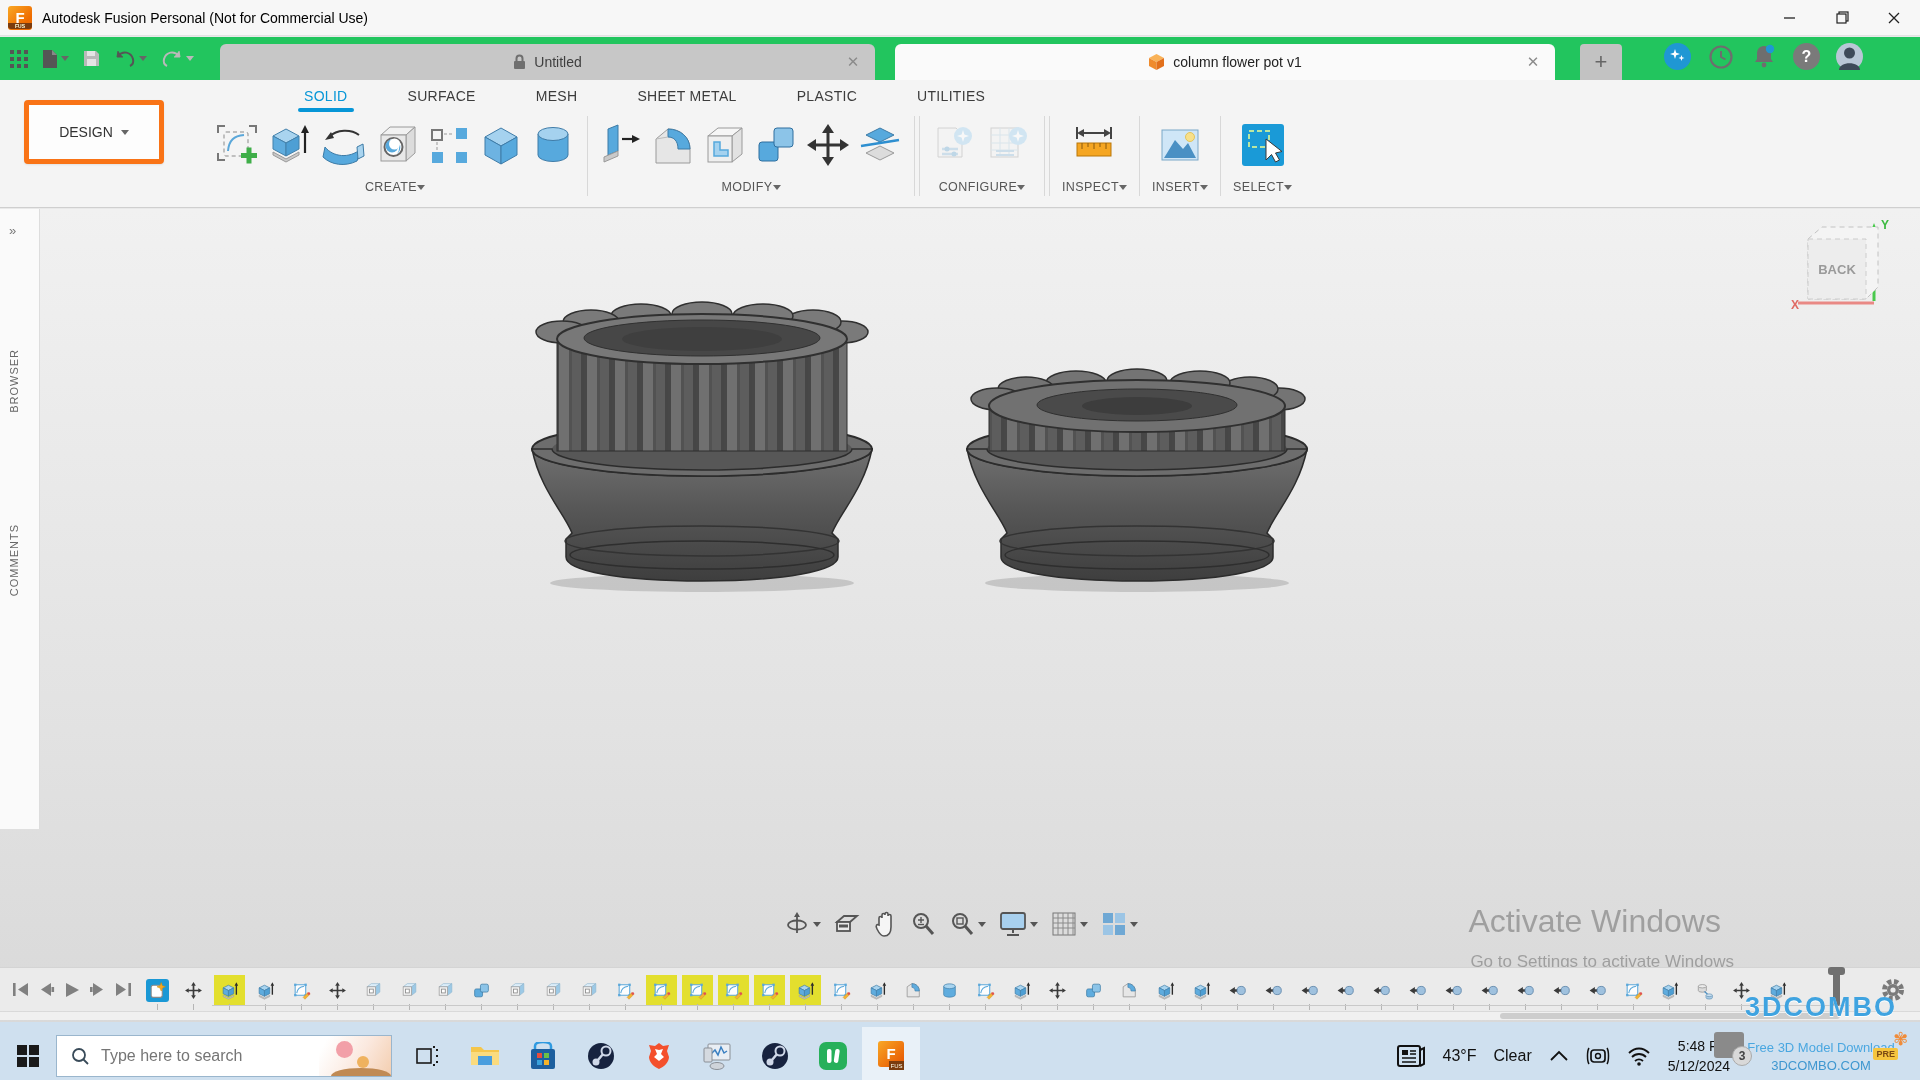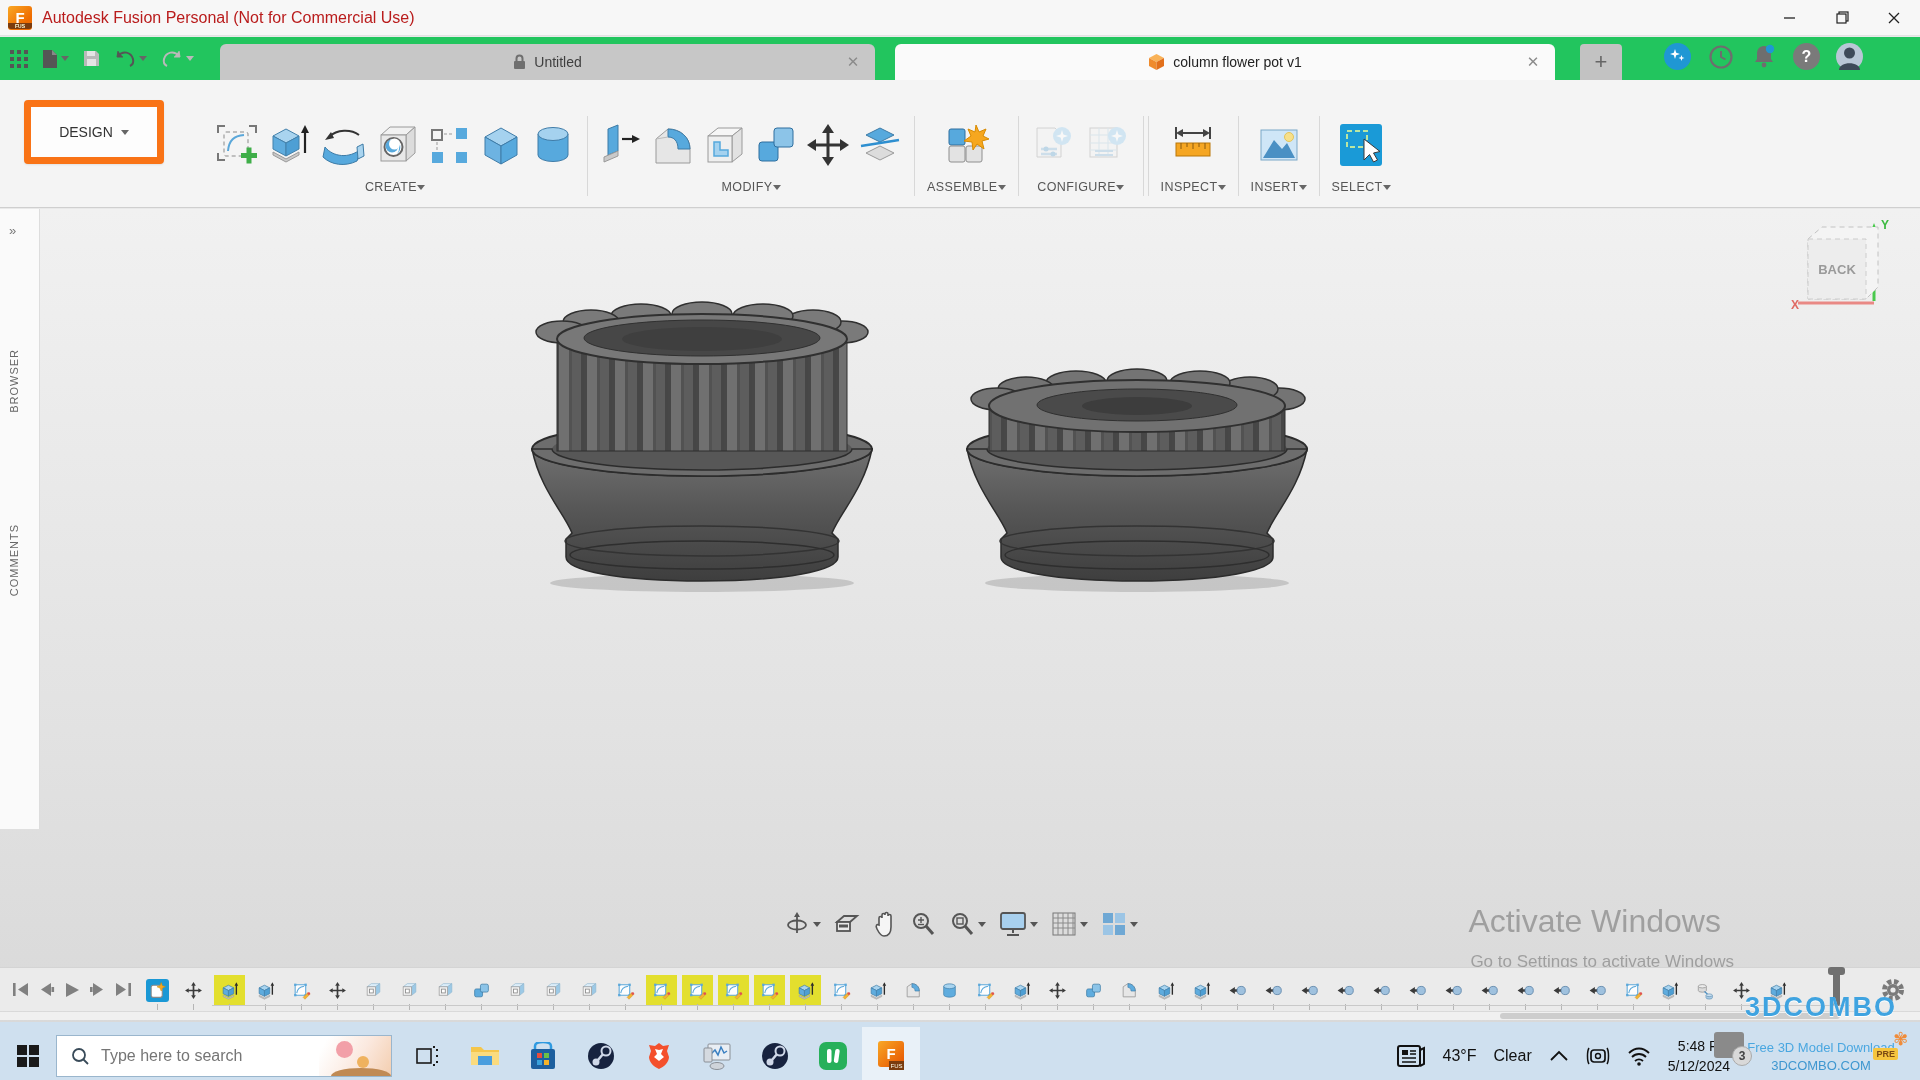--- a/index.html
+++ b/index.html
@@ -5,40 +5,40 @@
   *{margin:0;padding:0;box-sizing:border-box;}
   html,body{width:1920px;height:1080px;overflow:hidden;}
   body{font-family:"Liberation Sans","DejaVu Sans",sans-serif;font-size:13px;color:#333;}
   #app{position:relative;width:1920px;height:1080px;background:#e9e9e9;overflow:hidden;}
   .abs{position:absolute;}
 
   
   .titlebar{position:absolute;left:0;top:0;width:1920px;height:36px;background:#f7f7f7;display:flex;align-items:center;border-bottom:1px solid #e3e3e3;}
   .fusion-badge{width:24px;height:24px;margin:0 10px 0 8px;border-radius:3px;background:linear-gradient(135deg,#f9a825,#ef6c00 70%);position:relative;display:flex;align-items:center;justify-content:center;color:#fff;font-weight:bold;font-size:15px;}
   .fusion-badge i{position:absolute;bottom:1px;left:0;right:0;font-style:normal;font-size:5px;text-align:center;background:#7b3c0e;color:#ffd;border-radius:0 0 3px 3px;}
-  .win-title{font-size:16px;color:#b91c1c;}
+  .win-title{font-size:14px;color:#000000;}
   .win-controls{margin-left:auto;display:flex;height:36px;}
   .win-btn{width:52px;height:36px;display:flex;align-items:center;justify-content:center;color:#222;font-size:14px;}
   .win-btn svg{stroke:#222;}
 
   
   .tabrow{position:absolute;left:0;top:37px;width:1920px;height:43px;background:#22c55e;display:flex;align-items:flex-end;gap:20px;}
   .quickbar{display:flex;align-items:center;height:43px;padding:0 6px 0 10px;gap:14px;}
   .qb{display:flex;align-items:center;gap:3px;}
   .doc-tab{height:36px;display:flex;align-items:center;justify-content:center;gap:8px;border-radius:6px 6px 0 0;position:relative;font-size:14px;color:#3f3f3f;}
   .tab-untitled{width:655px;background:#c7c7c7;}
   .tab-active{width:660px;background:#fafafa;color:#222;}
   .tab-close{position:absolute;right:12px;top:8px;width:20px;height:20px;color:#8b8b8b;font-size:15px;display:flex;align-items:center;justify-content:center;}
   .tab-plus{width:42px;height:36px;background:#c2c2c2;border-radius:4px 4px 0 0;margin-left:5px;display:flex;align-items:center;justify-content:center;font-size:22px;color:#666;}
   .top-icons{display:flex;align-items:center;gap:16px;margin-left:22px;height:43px;padding-bottom:4px;}
   .circ{width:27px;height:27px;border-radius:50%;display:flex;align-items:center;justify-content:center;}
 
   
   .ribbon{position:absolute;left:0;top:80px;width:1920px;height:128px;background:#f4f4f4;border-bottom:1px solid #cfcfcf;}
-  .design-btn{position:absolute;left:24px;top:20px;width:140px;height:64px;background:#fdfdfd;border:7px solid #f97316;border-radius:4px;box-shadow:0 1px 2px rgba(0,0,0,.08);display:flex;align-items:center;justify-content:center;gap:8px;font-size:14px;color:#333;}
+  .design-btn{position:absolute;left:24px;top:20px;width:140px;height:64px;background:#fdfdfd;border:5px solid #f97316;border-radius:4px;box-shadow:0 1px 2px rgba(0,0,0,.08);display:flex;align-items:center;justify-content:center;gap:8px;font-size:14px;color:#333;}
   .ribbon-tabs{position:absolute;left:300px;top:6px;display:flex;gap:52px;font-size:14px;color:#3c3c3c;}
   .rtab{padding:2px 4px 6px;position:relative;letter-spacing:.3px;}
   .rtab.active{color:#0696d7;}
   .rtab.active::after{content:"";position:absolute;left:-2px;right:-2px;bottom:-2px;height:4px;background:#0696d7;border-radius:2px;}
   .ribbon-tools{position:absolute;left:205px;top:32px;right:10px;display:flex;align-items:stretch;}
   .rgroup{display:flex;flex-direction:column;align-items:center;justify-content:space-between;padding:2px 10px 6px;}
   .rgroup .icons{display:flex;align-items:center;gap:8px;height:62px;}
   .rgroup .glabel{display:flex;align-items:center;font-size:12.5px;color:#555;letter-spacing:.4px;margin-top:4px;}
   .gsep{width:1px;background:#d8d8d8;margin:4px 2px;}
   .tri{width:0;height:0;border-left:4px solid transparent;border-right:4px solid transparent;border-top:5px solid #666;display:inline-block;}
@@ -221,20 +221,28 @@
           </svg>
         </span>
     </div>
   </div>
 
   <div class="ribbon">
     <div class="design-btn">
         <span>DESIGN</span>
         <span class="tri"></span>
       </div>
+    <div class="ribbon-tabs">
+      <span class="rtab active">SOLID</span>
+      <span class="rtab">SURFACE</span>
+      <span class="rtab">MESH</span>
+      <span class="rtab">SHEET METAL</span>
+      <span class="rtab">PLASTIC</span>
+      <span class="rtab">UTILITIES</span>
+    </div>
 
     <div class="ribbon-tools">
 
       <div class="rgroup">
         <div class="icons">
           <svg class="rico" width="44" height="44">
               <g fill="none" stroke="#777" stroke-width="2">
                 <path d="M3 10 V3 H10 M34 3 H41 V10 M3 30 V37 H10"></path>
               </g>
               <rect x="9" y="9" width="24" height="24" rx="2" fill="none" stroke="#8a8a8a" stroke-dasharray="4 3"></rect>
@@ -325,34 +333,20 @@
               <polygon points="8,30 22,23 36,30 22,37" fill="#dcdcdc" stroke="#9a9a9a"></polygon>
             </svg>
         </div>
         <div class="glabel">
             <span>MODIFY</span>
             <span class="tri"></span>
           </div>
       </div>
       <div class="gsep"></div>
 
-      <div class="rgroup">
-        <div class="icons">
-          <svg class="rico" width="46" height="44">
-              <rect x="6" y="6" width="16" height="16" rx="2" fill="#57a9dd" stroke="#2f6f9f"></rect>
-              <rect x="6" y="23" width="16" height="16" rx="2" fill="#e3e3e3" stroke="#8e8e8e"></rect>
-              <rect x="23" y="23" width="16" height="16" rx="2" fill="#e3e3e3" stroke="#8e8e8e"></rect>
-              <polygon points="33,2 36,9 43,6 40,13 46,16 39,18 41,26 34,21 30,27 29,19 21,18 28,13 25,6 32,9" fill="#f6a71f" stroke="#d88a00"></polygon>
-            </svg>
-        </div>
-        <div class="glabel">
-            <span>ASSEMBLE</span>
-            <span class="tri"></span>
-          </div>
-      </div>
       <div class="gsep"></div>
 
       <div class="rgroup">
         <div class="icons" style="opacity:.45">
           <svg class="rico" width="46" height="44">
               <path d="M6 5 H24 L30 11 V34 H6 Z" fill="#f2f2f2" stroke="#aaa"></path>
               <circle cx="31" cy="13" r="9" fill="#a8d4f0"></circle>
               <polygon points="31,7 32.4,11.6 37,13 32.4,14.4 31,19 29.6,14.4 25,13 29.6,11.6" fill="#fff"></polygon>
               <path d="M10 26 H26 M10 31 H26" stroke="#9ec4de" stroke-width="2.5"></path>
               <circle cx="15" cy="26" r="2.5" fill="#7fb4d8"></circle>

